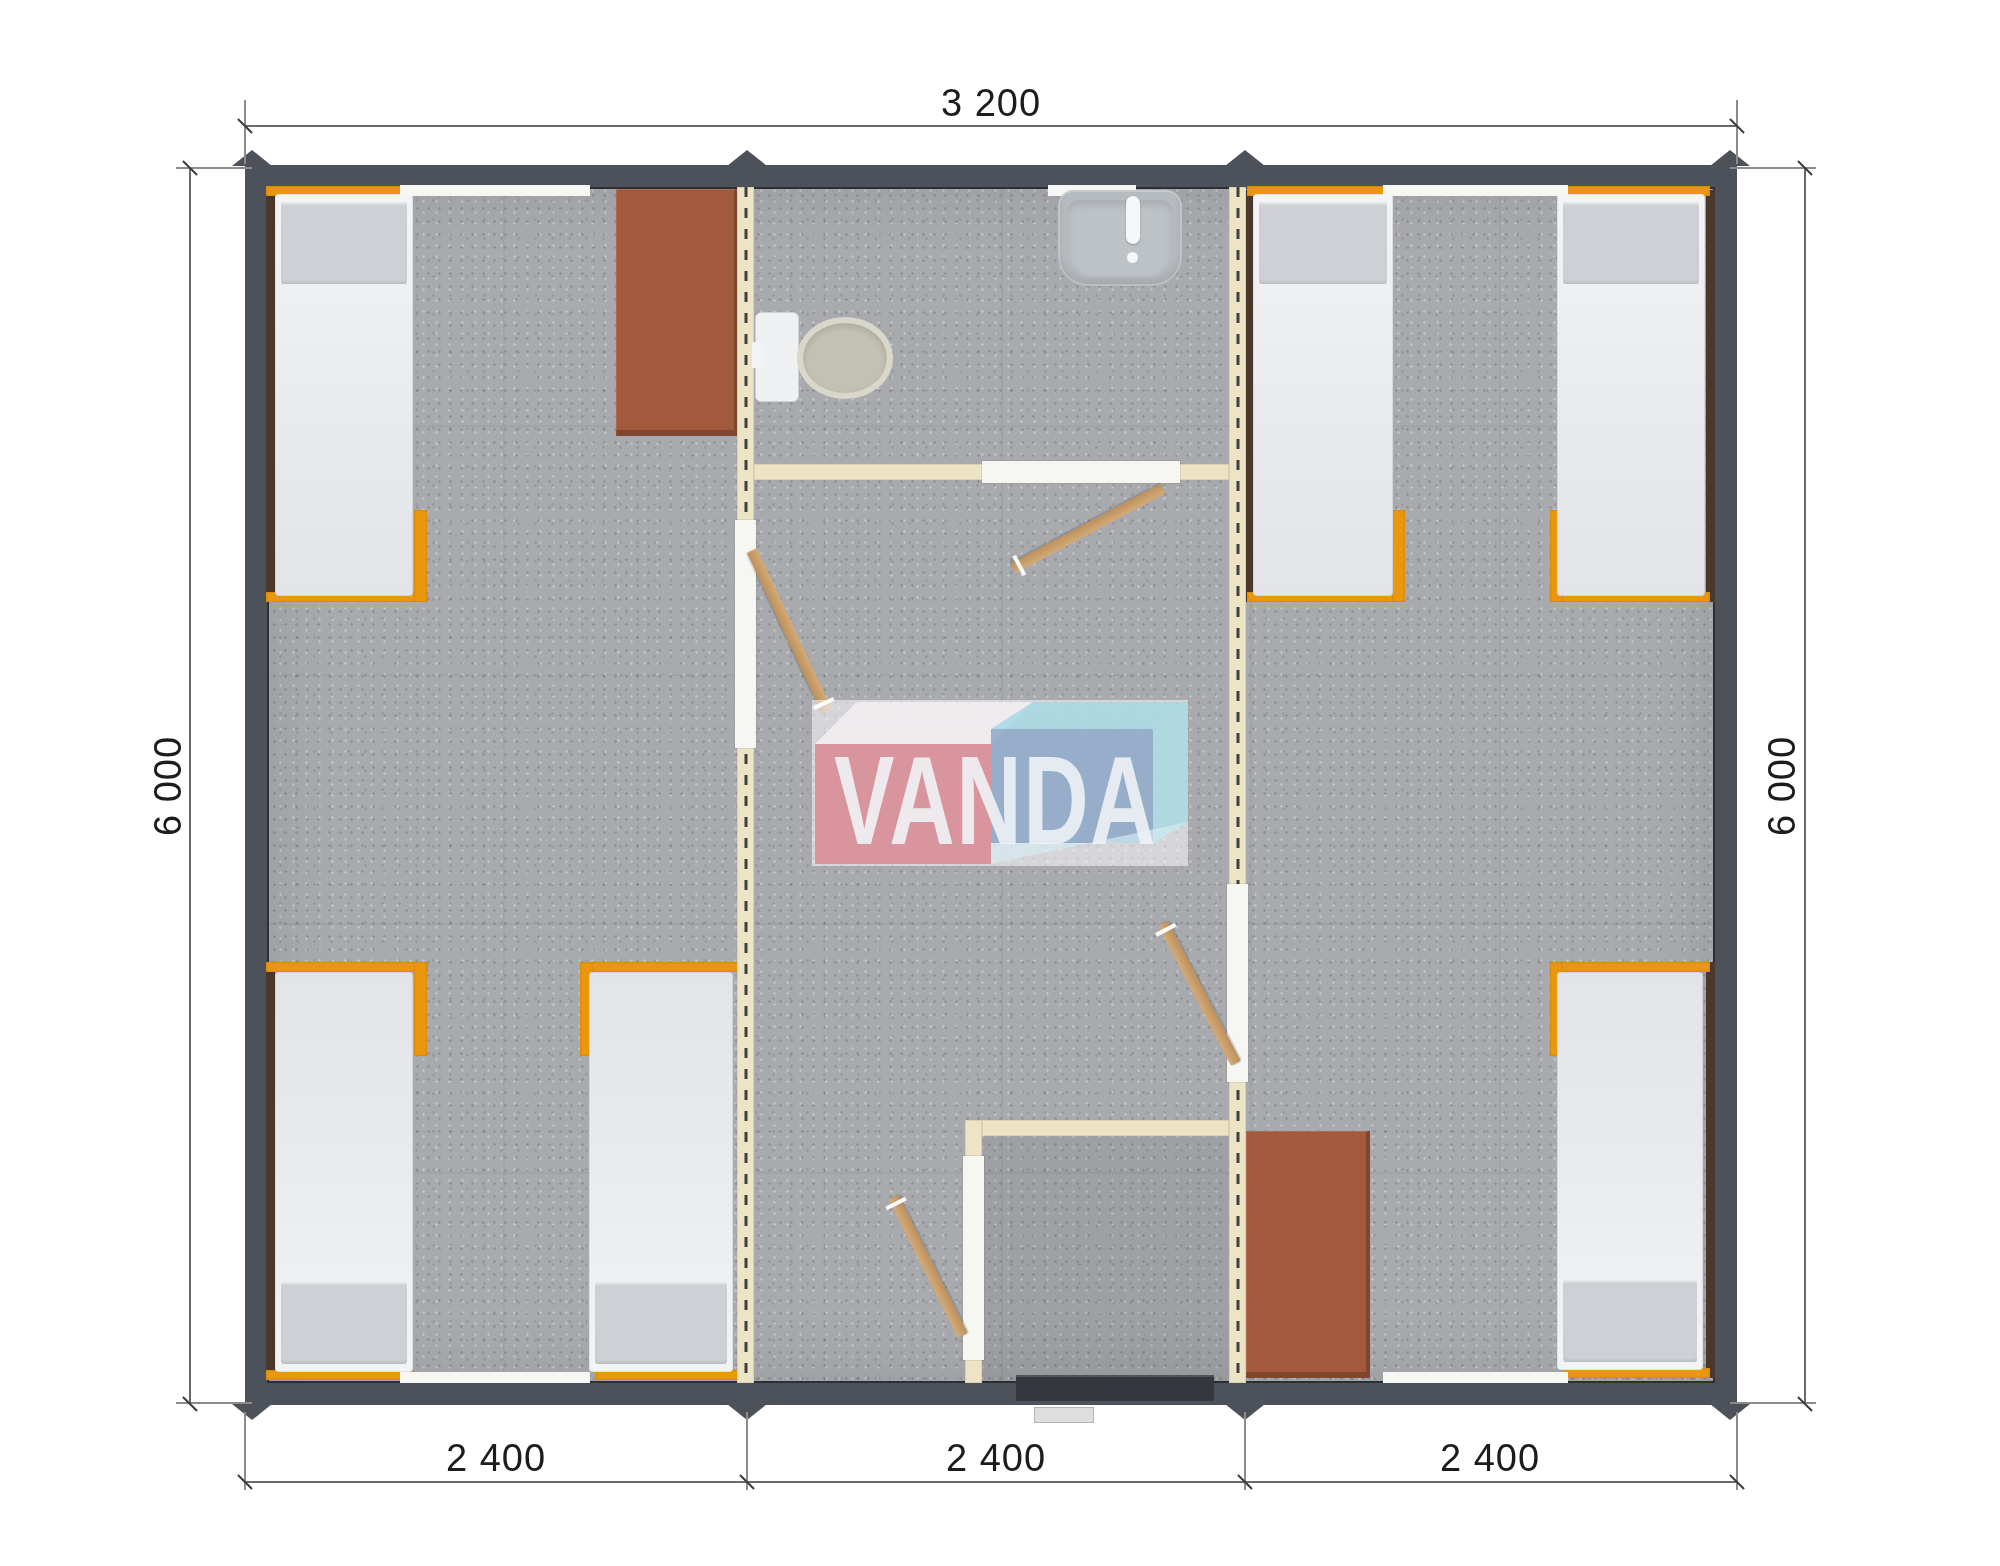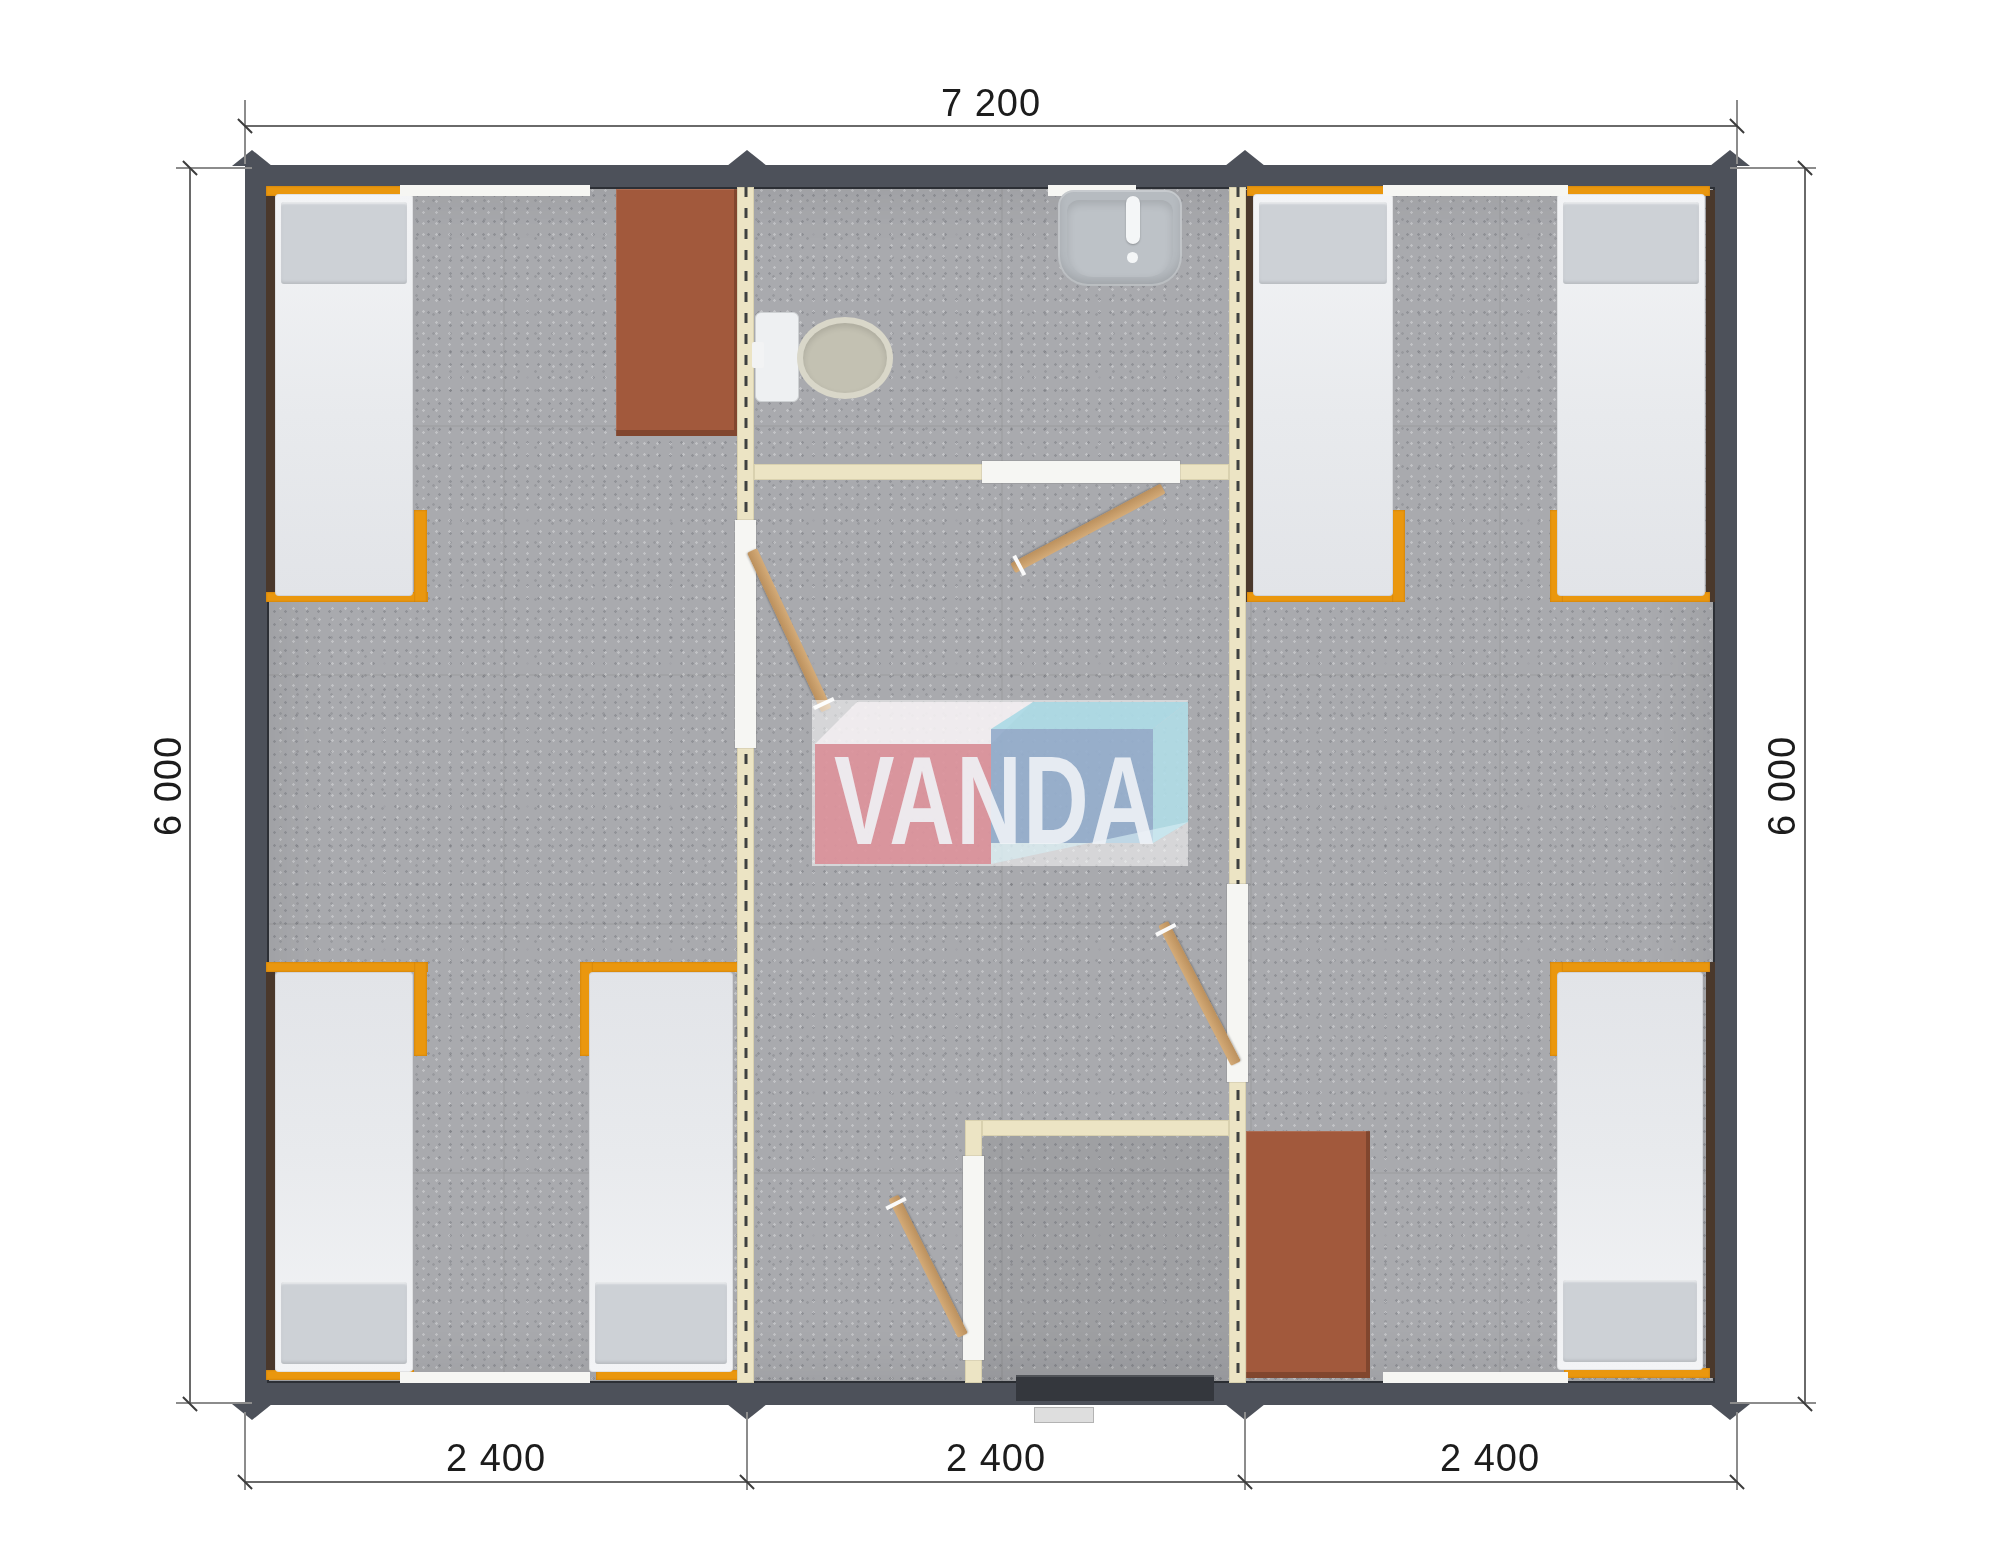--- a/index.html
+++ b/index.html
@@ -205,21 +205,21 @@
       <polygon points="991,843 1153,843 1188,822 991,864" fill="rgba(213,236,243,0.65)"></polygon>
     </svg>
     <div class="wm-text">VANDA</div>
   </div>
 
   <div class="abs ext" style="left:244px;top:100px;width:2px;height:64px;"></div>
   <div class="abs ext" style="left:1736px;top:100px;width:2px;height:64px;"></div>
   <div class="abs dim-line-h" style="left:245px;top:125px;width:1492px;"></div>
   <div class="abs tick" style="left:245px;top:126px;"></div>
   <div class="abs tick" style="left:1737px;top:126px;"></div>
-  <div class="abs dim-label" style="left:991px;top:82px;">7 200</div>
+  <div class="abs dim-label" style="left:991px;top:82px;">3 200</div>
 
   <div class="abs ext" style="left:244px;top:1412px;width:2px;height:78px;"></div>
   <div class="abs ext" style="left:746px;top:1412px;width:2px;height:78px;"></div>
   <div class="abs ext" style="left:1244px;top:1412px;width:2px;height:78px;"></div>
   <div class="abs ext" style="left:1736px;top:1412px;width:2px;height:78px;"></div>
   <div class="abs dim-line-h" style="left:245px;top:1481px;width:1492px;"></div>
   <div class="abs tick" style="left:245px;top:1482px;"></div>
   <div class="abs tick" style="left:747px;top:1482px;"></div>
   <div class="abs tick" style="left:1245px;top:1482px;"></div>
   <div class="abs tick" style="left:1737px;top:1482px;"></div>

